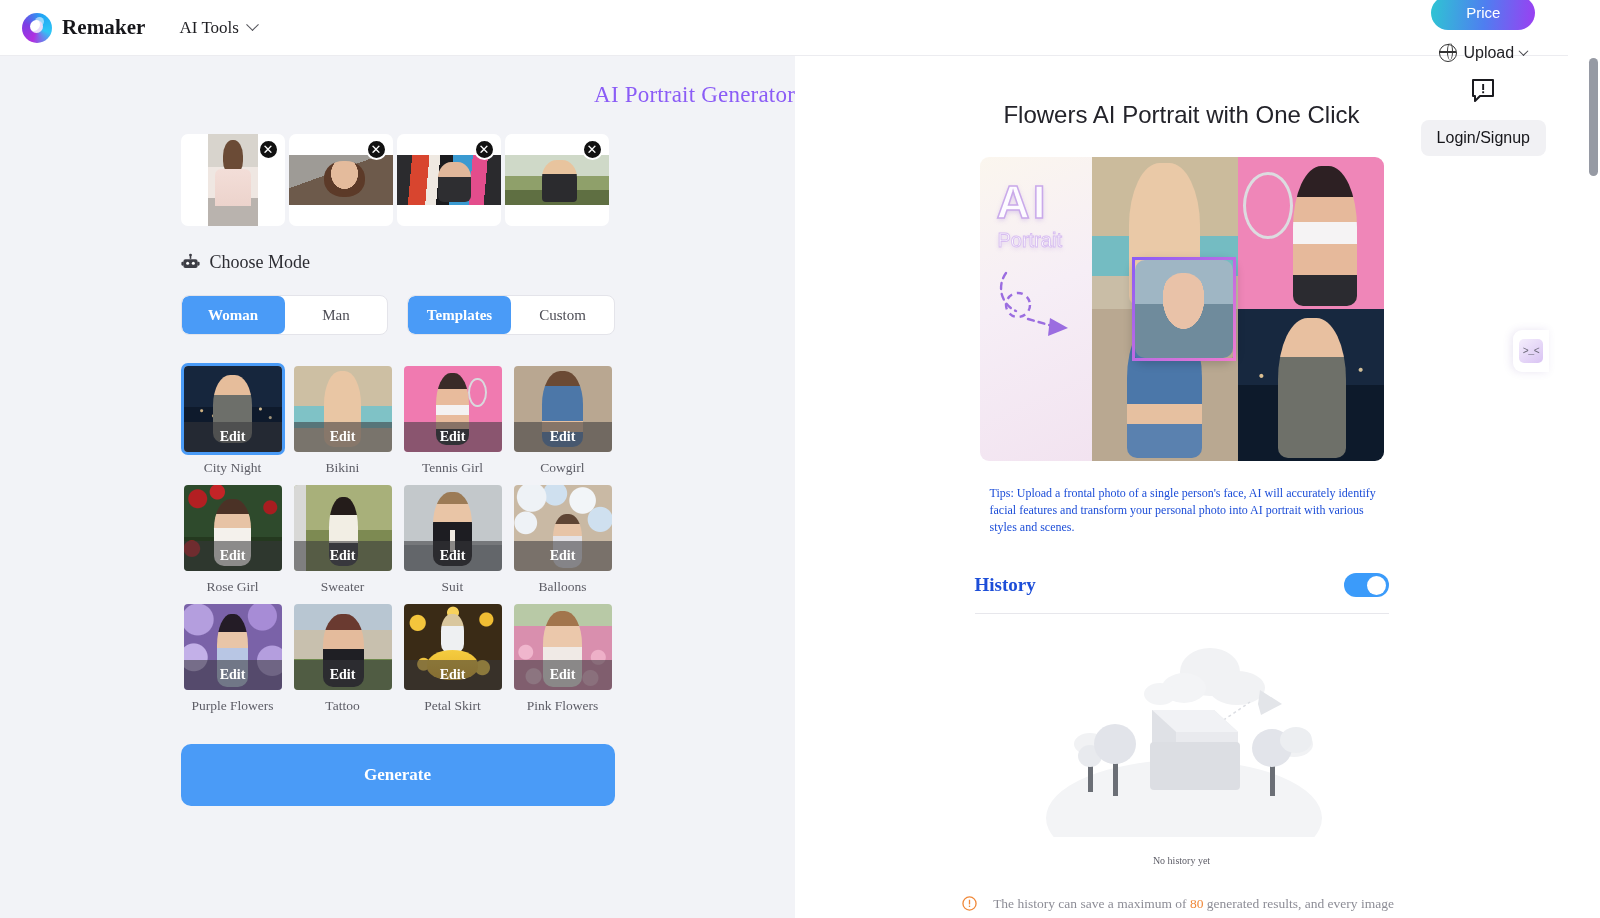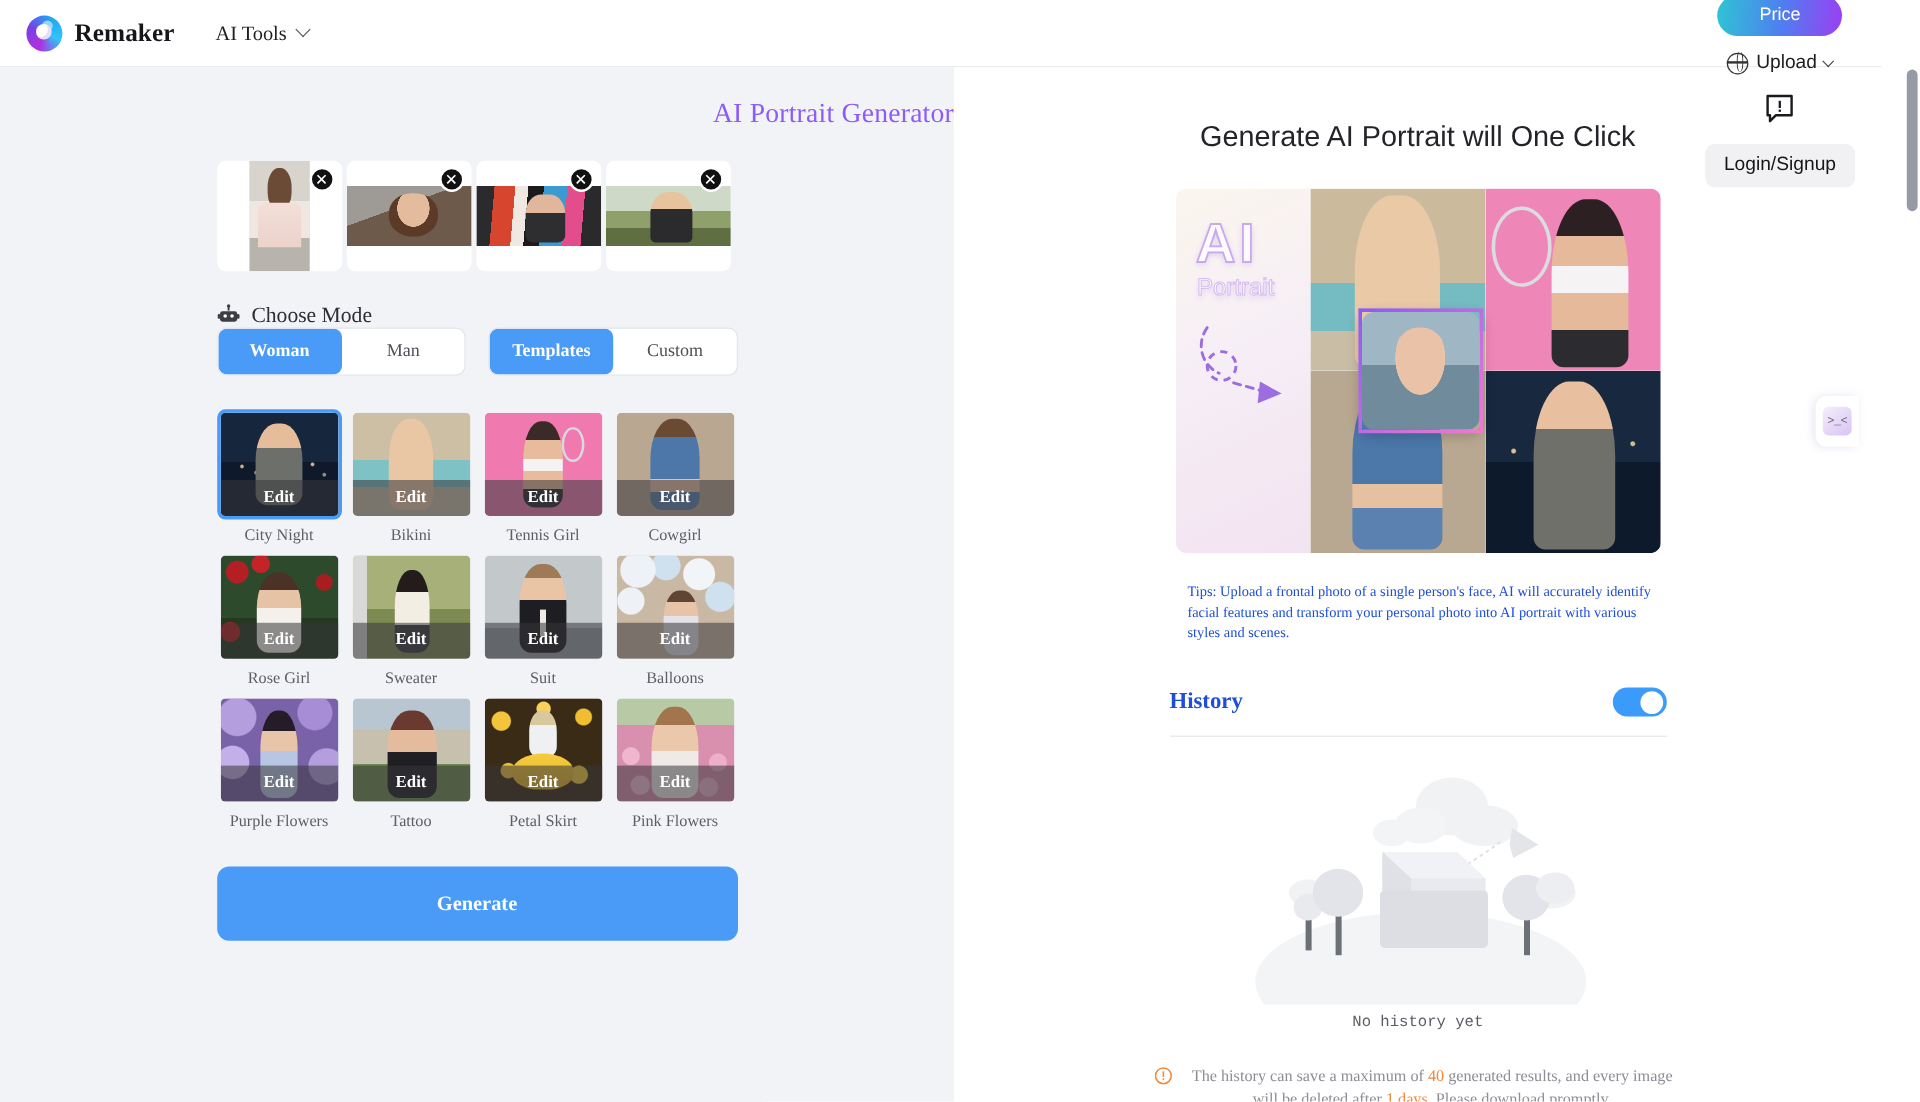--- a/index.html
+++ b/index.html
@@ -150,21 +150,21 @@
   .hint {
     margin-top: 16px; font-size: 13.5px; line-height: 1.36; color: #8d8d96; width: 430px;
   }
   .hint b { color: #f0893a; font-weight: 400; }
 
   .mode-label {
     display: flex; align-items: center; gap: 10px; margin-top: 26px; font-size: 18px; color: #2d2d33;
   }
   .robot { width: 19px; height: 19px; flex: none; }
 
-  .toggles { display: flex; gap: 19px; }
+  .toggles { display: flex; gap: 19px; margin-top: 22px; }
   .toggle-group {
     display: flex; background: #fff; border-radius: 8px; overflow: hidden;
     border: 1px solid #e4e4ea; height: 40px;
   }
   .toggle-opt {
     min-width: 103px; display: flex; align-items: center; justify-content: center;
     font-size: 15px; color: #4d4d55; cursor: pointer; padding: 0 8px;
   }
   .toggle-opt.active { background: #4a9bf7; color: #fff; font-weight: 700; border-radius: 7px; }
 
@@ -244,22 +244,22 @@
   .hist-title { font-size: 19px; font-weight: 700; color: #1d4ed8; }
   .switch {
     margin-left: auto; width: 45px; height: 24px; border-radius: 13px; background: #3b9bfa;
     position: relative; cursor: pointer;
   }
   .switch-knob {
     position: absolute; top: 2.5px; right: 2.5px; width: 19px; height: 19px;
     border-radius: 50%; background: #fff;
   }
   .empty-wrap { text-align: center; margin-top: 18px; }
-  .empty-caption { font-size: 13px; color: #5c5c66; margin-top: 2px;
-                   font-family: Liberation Mono, monospace; }
+  .empty-caption { font-size: 10px; color: #5c5c66; margin-top: 14px;
+                   font-family: Liberation Serif, serif; }
   .notice {
     width: 440px; margin: 28px auto 0; display: flex; gap: 9px; align-items: flex-start;
     font-size: 13.5px; line-height: 1.42; color: #8d8d96;
   }
   .warn-icon { width: 15px; height: 15px; flex: none; margin-top: 2px; }
   .notice b { color: #f0893a; font-weight: 400; }
 </style>
 </head>
 <body>
 
@@ -471,21 +471,21 @@
         <div class="tpl-name">Pink Flowers</div>
       </div>
 
     </div>
 
     <div class="gen-btn">Generate</div>
   </div>
 </div>
 
 <div class="right-pane">
-  <div class="r-title">Generate AI Portrait will One Click</div>
+  <div class="r-title">Flowers AI Portrait with One Click</div>
 
   <div class="hero">
     <div class="hero-brand">
       <div class="hero-ai">AI</div>
       <div class="hero-portrait">Portrait</div>
       <svg width="112" height="80" style="position:absolute;left:8px;top:108px">
         <path d="M18 8 C8 22 14 40 28 46" fill="none" stroke="#9b6de0" stroke-width="2.4" stroke-dasharray="6 5" stroke-linecap="round"></path>
         <circle cx="30" cy="40" r="12" fill="none" stroke="#9b6de0" stroke-width="2.4" stroke-dasharray="6 5"></circle>
         <path d="M40 54 L68 62" fill="none" stroke="#9b6de0" stroke-width="2.4" stroke-dasharray="6 5" stroke-linecap="round"></path>
         <path d="M62 53 L80 63 L60 71 Z" fill="#9b6de0"></path>
@@ -558,21 +558,21 @@
     <div class="empty-caption">No history yet</div>
   </div>
 
   <div class="notice">
     <svg class="warn-icon" viewBox="0 0 16 16">
       <circle cx="8" cy="8" r="7" fill="none" stroke="#f0893a" stroke-width="1.4"></circle>
       <rect x="7.3" y="4" width="1.4" height="5" fill="#f0893a"></rect>
       <rect x="7.3" y="10.2" width="1.4" height="1.5" fill="#f0893a"></rect>
     </svg>
     <div style="text-align:center">
-      <span>The history can save a maximum of </span><b>40</b><span> generated results, and every image will be deleted after </span><b>1 days</b><span>. Please download promptly.</span>
+      <span>The history can save a maximum of </span><b>80</b><span> generated results, and every image will be deleted after </span><b>1 days</b><span>. Please download promptly.</span>
     </div>
   </div>
 </div>
 
 <div class="scrollbar">
   <div class="scroll-thumb"></div>
 </div>
 
 <div class="collapse-tab">
   <div class="collapse-inner">&gt;_&lt;</div>

